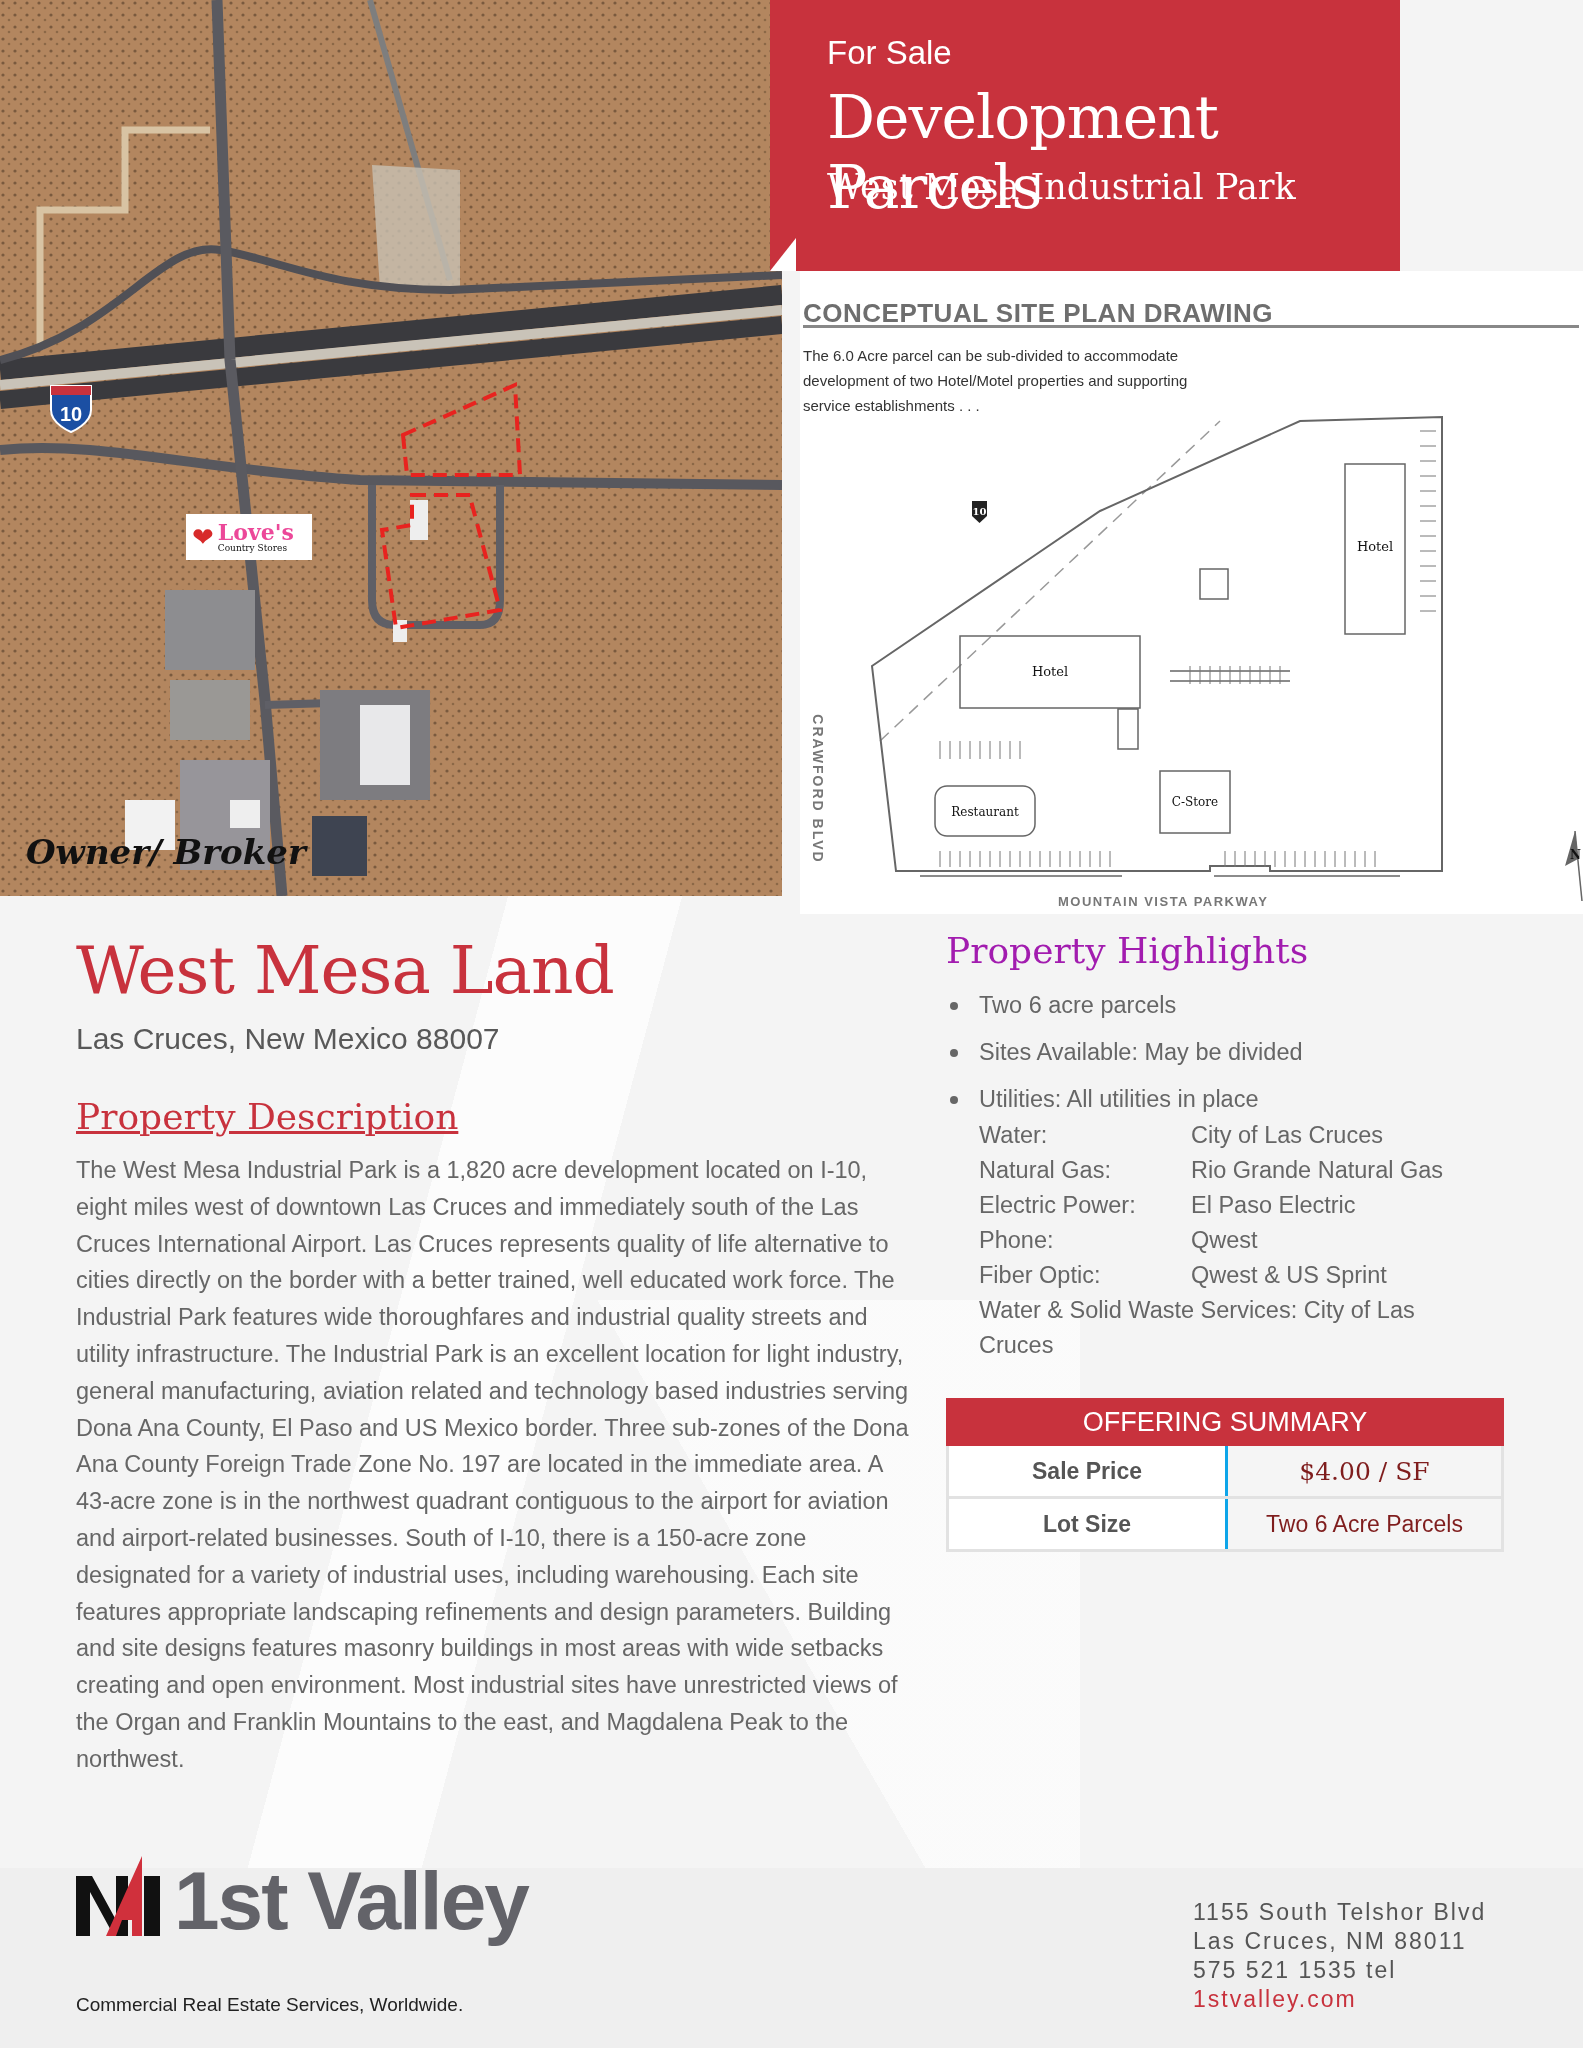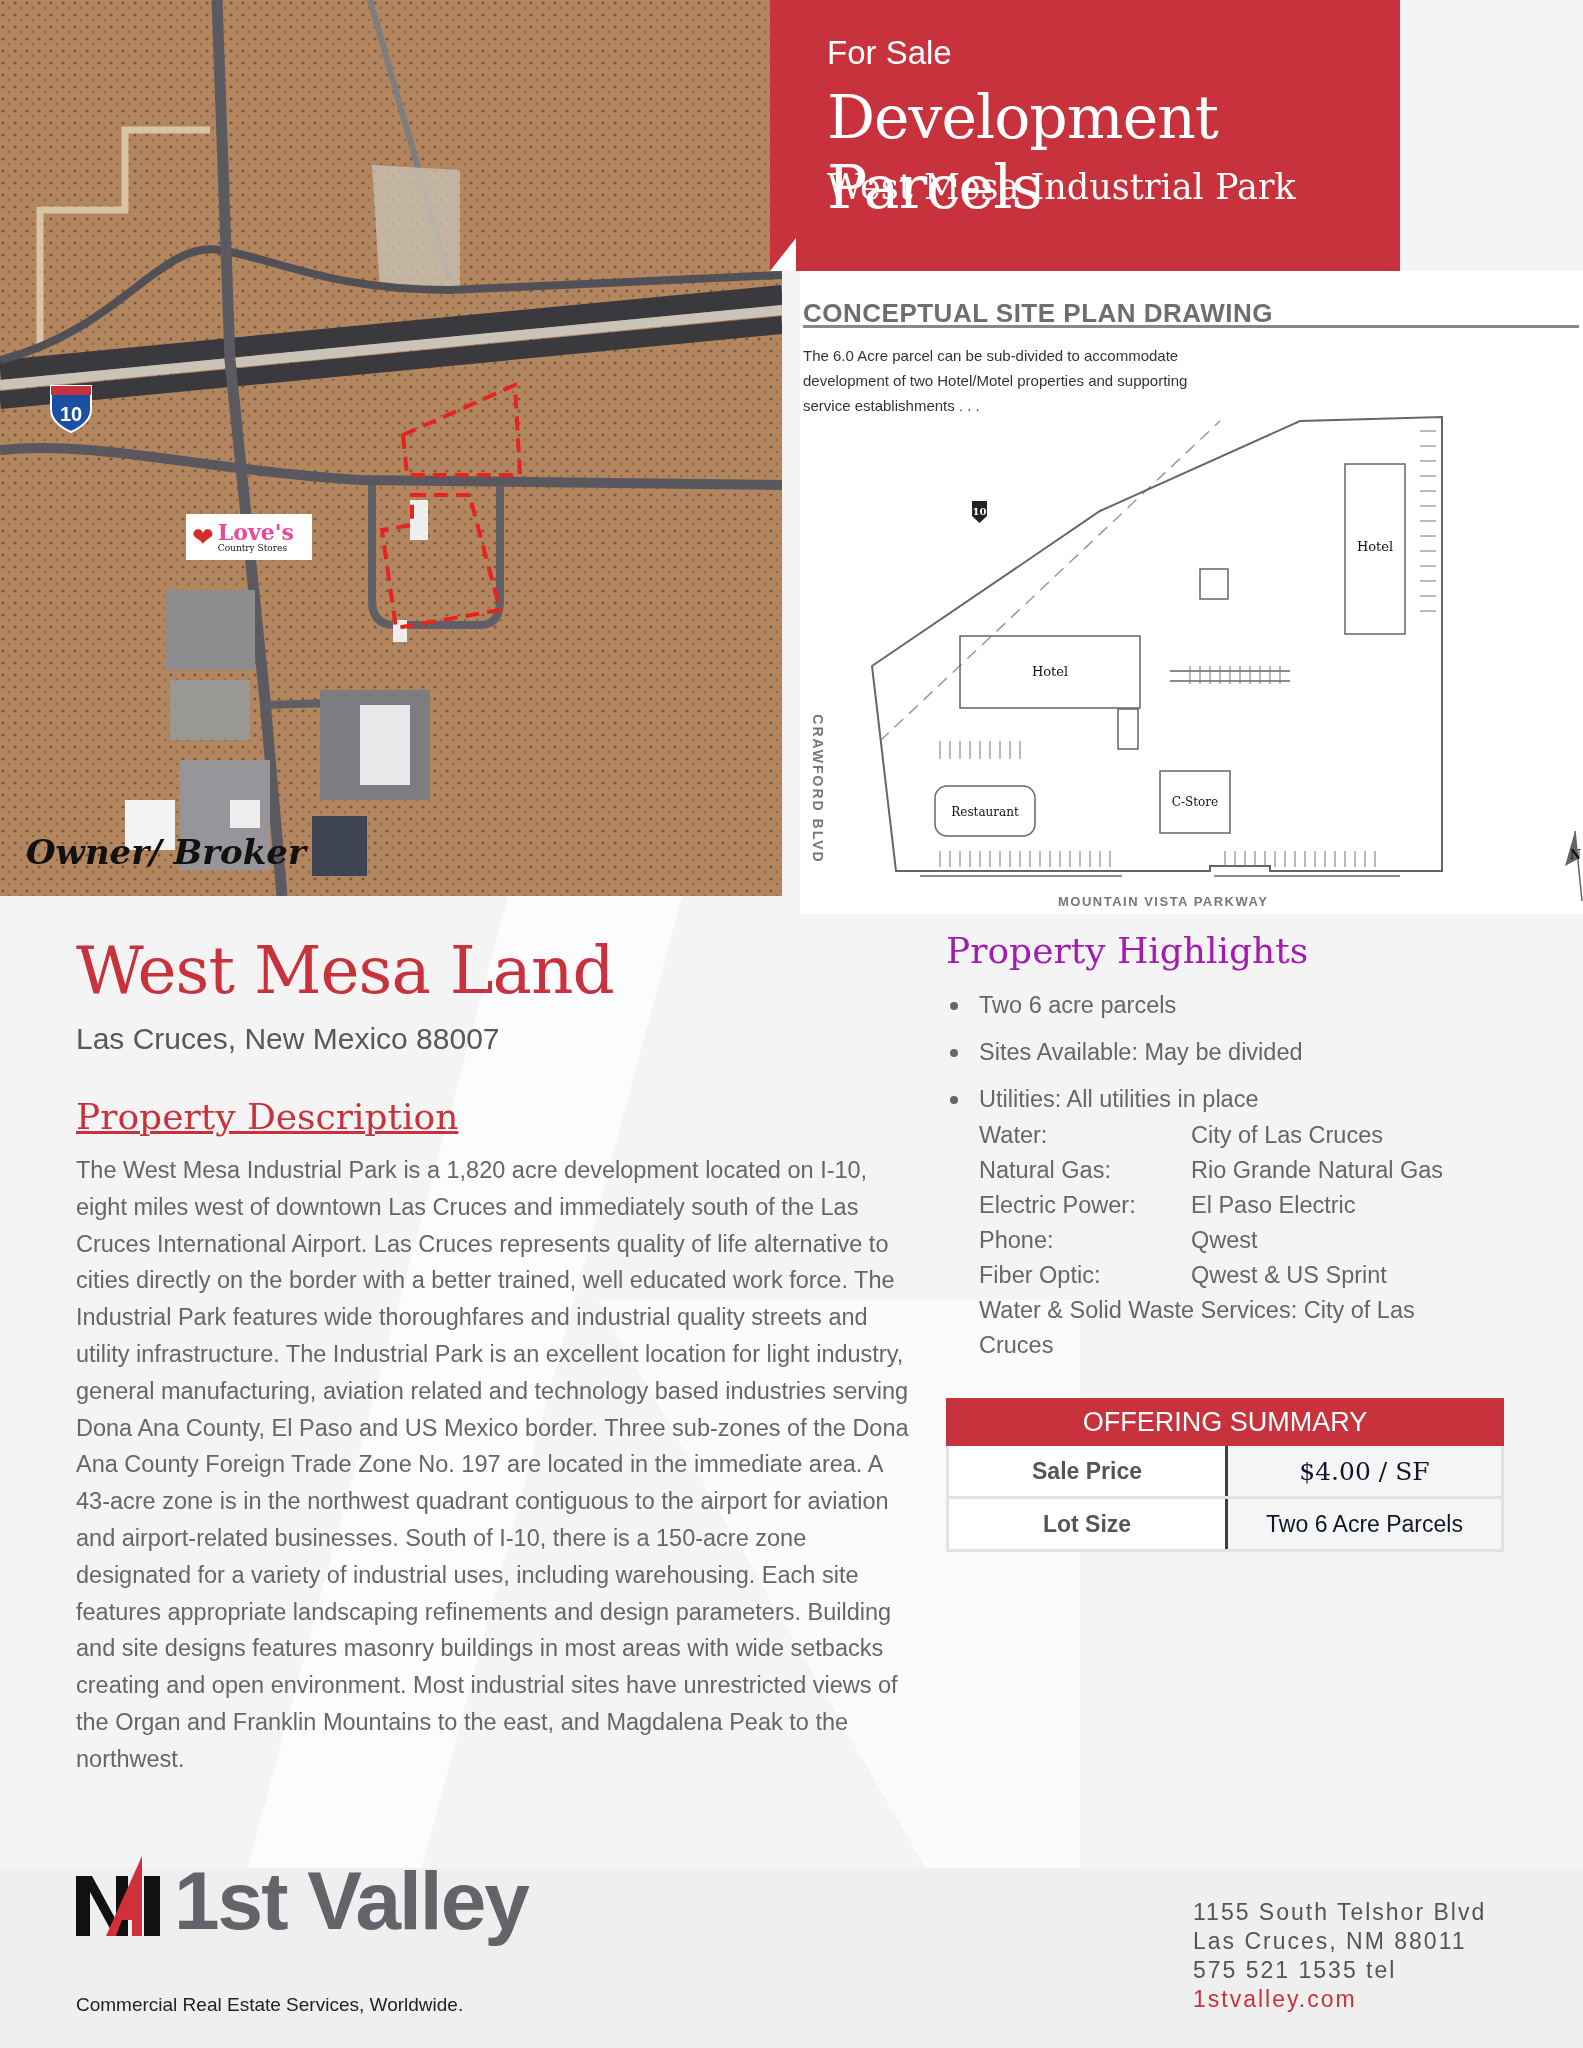--- a/index.html
+++ b/index.html
@@ -100,24 +100,24 @@
   .util-row .k { width:212px; }
   .util-wide { white-space:normal; }
   .offer {
     position:absolute; left:946px; top:1398px; width:558px;
   }
   .offer-head {
     height:48px; background:#c8323d; color:#fff; font-size:27px; text-align:center; line-height:48px;
   }
   .offer-row { display:flex; height:50px; border:3px solid #e2e2e2; border-top:0; }
   .offer-row .l {
-    width:276px; background:#fff; border-right:3px solid #404040; display:flex; align-items:center; justify-content:center;
+    width:276px; background:#fff; border-right:3px solid #0ea5e9; display:flex; align-items:center; justify-content:center;
     font-size:23px; font-weight:bold; color:#555;
   }
-  .offer-row .r { flex:1; background:#f5f5f5; display:flex; align-items:center; justify-content:center; font-size:23px; color:#0f172a; }
+  .offer-row .r { flex:1; background:#f5f5f5; display:flex; align-items:center; justify-content:center; font-size:23px; color:#7f1d1d; }
   .offer-row .r.serif { font-family:"DejaVu Serif", serif; font-size:25px; }
   
   .footer { position:absolute; left:0; top:1868px; width:1583px; height:180px; background:#efefef; }
   .logo { position:absolute; left:76px; top:1856px; display:flex; align-items:flex-end; }
   .logo .nai { width:90px; height:80px; position:relative; }
   .logo .brand { font-size:82px; font-weight:bold; color:#636369; letter-spacing:-2px; line-height:1; margin-left:8px; margin-bottom:-6px; }
   .tagline { position:absolute; left:76px; top:1994px; font-size:19px; color:#222; }
   .contact { position:absolute; left:1193px; top:1898px; font-size:23px; line-height:29px; color:#555; letter-spacing:2px; }
   .contact .web { color:#c8323d; }
 </style>

